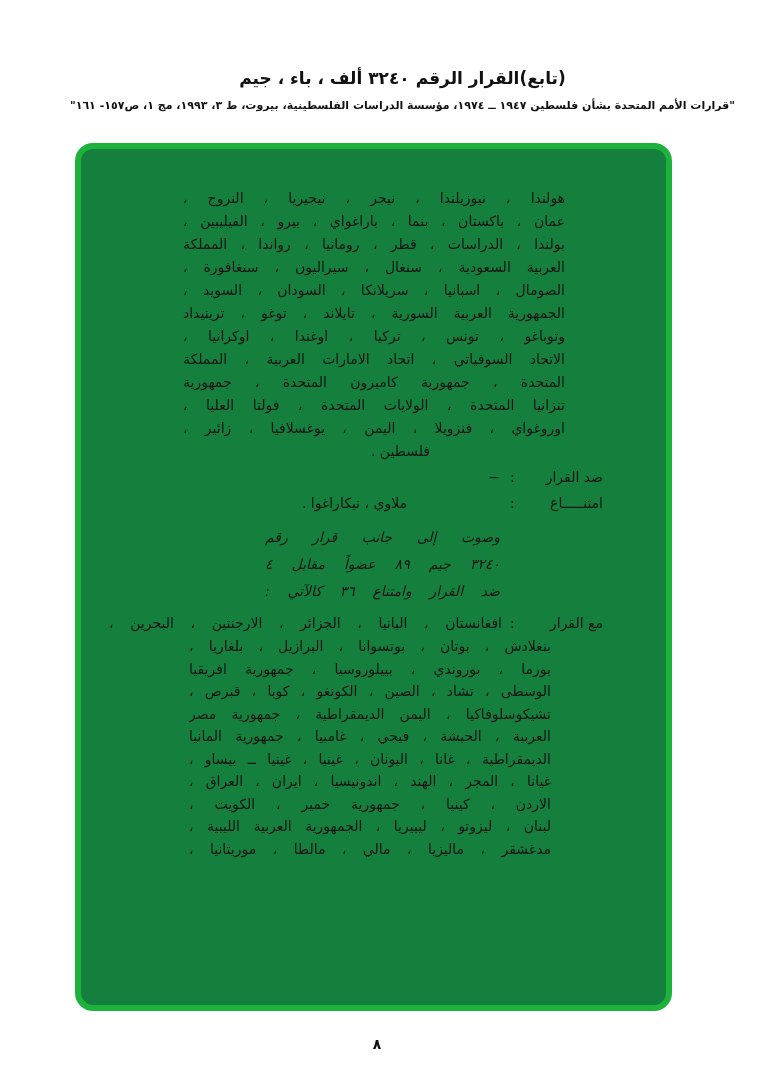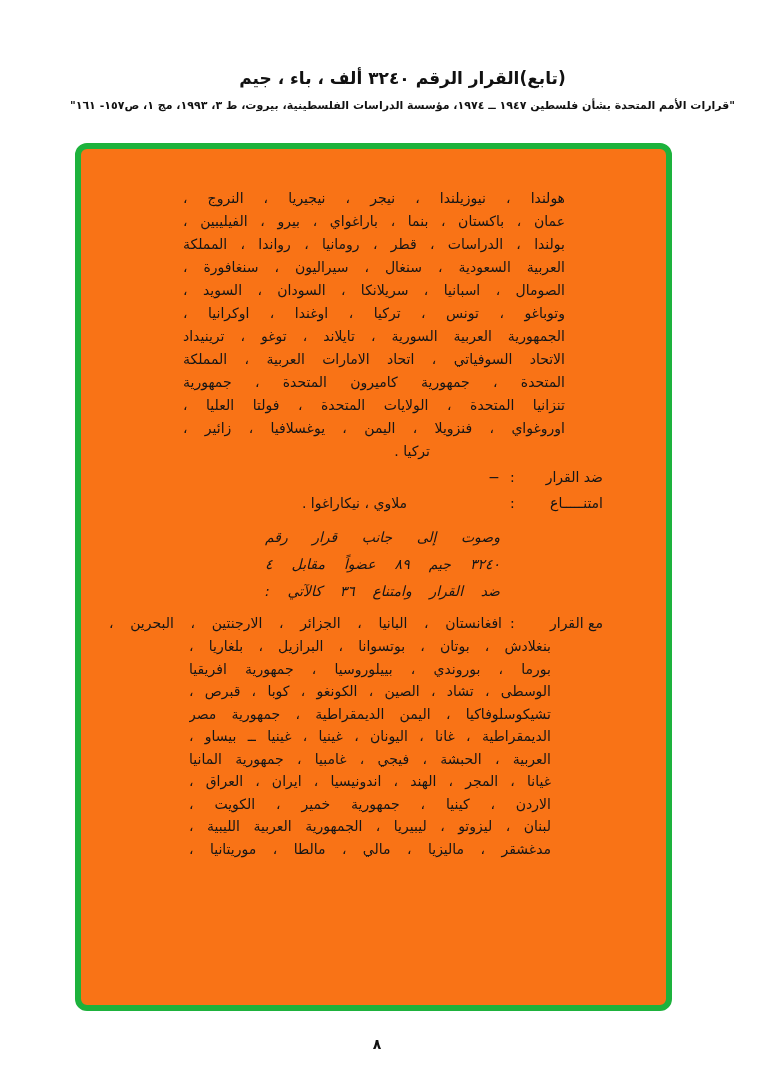--- a/index.html
+++ b/index.html
@@ -24,22 +24,22 @@
   .doc-source {
     margin-top: 11px;
     font-size: 11px; font-weight: bold; color: #111;
   }
   
   .content-box {
     position: absolute;
     left: 75px; top: 143px;
     width: 597px; height: 868px;
     border: 6px solid #1db23c;
-    border-radius: 12px;
-    background: #f97316;
+    border-radius: 18px;
+    background: #15803d;
   }
   .box-inner {
     position: relative;
     width: 100%; height: 100%;
     padding: 38px 63px 0 28px;
     font-size: 14px;
     color: #151515;
   }
   
   .jl {
@@ -102,27 +102,27 @@
 
   <div class="content-box">
     <div class="box-inner">
 
       <div class="continued-list">
         <div class="jl">هولندا ، نيوزيلندا ، نيجر ، نيجيريا ، النروج ،</div>
         <div class="jl">عمان ، باكستان ، بنما ، باراغواي ، بيرو ، الفيليبين ،</div>
         <div class="jl">بولندا ، الدراسات ، قطر ، رومانيا ، رواندا ، المملكة</div>
         <div class="jl">العربية السعودية ، سنغال ، سيراليون ، سنغافورة ،</div>
         <div class="jl">الصومال ، اسبانيا ، سريلانكا ، السودان ، السويد ،</div>
+        <div class="jl">الجمهورية العربية السورية ، تايلاند ، توغو ، ترينيداد</div>
         <div class="jl">وتوباغو ، تونس ، تركيا ، اوغندا ، اوكرانيا ،</div>
-        <div class="jl">الجمهورية العربية السورية ، تايلاند ، توغو ، ترينيداد</div>
         <div class="jl">الاتحاد السوفياتي ، اتحاد الامارات العربية ، المملكة</div>
         <div class="jl">المتحدة ، جمهورية كاميرون المتحدة ، جمهورية</div>
         <div class="jl">تنزانيا المتحدة ، الولايات المتحدة ، فولتا العليا ،</div>
         <div class="jl">اوروغواي ، فنزويلا ، اليمن ، يوغسلافيا ، زائير ،</div>
-        <div class="jl tail">تركيا .</div>
+        <div class="jl tail">فلسطين .</div>
       </div>
 
       <div class="entry-row">
         <div class="label-col">
           <span>ضد القرار</span>
           <span>:</span>
         </div>
         <div class="against-value">−</div>
       </div>
 
@@ -150,22 +150,22 @@
           </div>
           <div class="entry-text">
             <div class="jl">افغانستان ، البانيا ، الجزائر ، الارجنتين ، البحرين ،</div>
           </div>
         </div>
         <div class="with-cont">
           <div class="jl">بنغلادش ، بوتان ، بوتسوانا ، البرازيل ، بلغاريا ،</div>
           <div class="jl">بورما ، بوروندي ، بييلوروسيا ، جمهورية افريقيا</div>
           <div class="jl">الوسطى ، تشاد ، الصين ، الكونغو ، كوبا ، قبرص ،</div>
           <div class="jl">تشيكوسلوفاكيا ، اليمن الديمقراطية ، جمهورية مصر</div>
+          <div class="jl">العربية ، الحبشة ، فيجي ، غامبيا ، جمهورية المانيا</div>
           <div class="jl">الديمقراطية ، غانا ، اليونان ، غينيا ، غينيا ــ بيساو ،</div>
-          <div class="jl">العربية ، الحبشة ، فيجي ، غامبيا ، جمهورية المانيا</div>
           <div class="jl">غيانا ، المجر ، الهند ، اندونيسيا ، ايران ، العراق ،</div>
           <div class="jl">الاردن ، كينيا ، جمهورية خمير ، الكويت ،</div>
           <div class="jl">لبنان ، ليزوتو ، ليبيريا ، الجمهورية العربية الليبية ،</div>
           <div class="jl">مدغشقر ، ماليزيا ، مالي ، مالطا ، موريتانيا ،</div>
         </div>
       </div>
 
     </div>
   </div>
 

